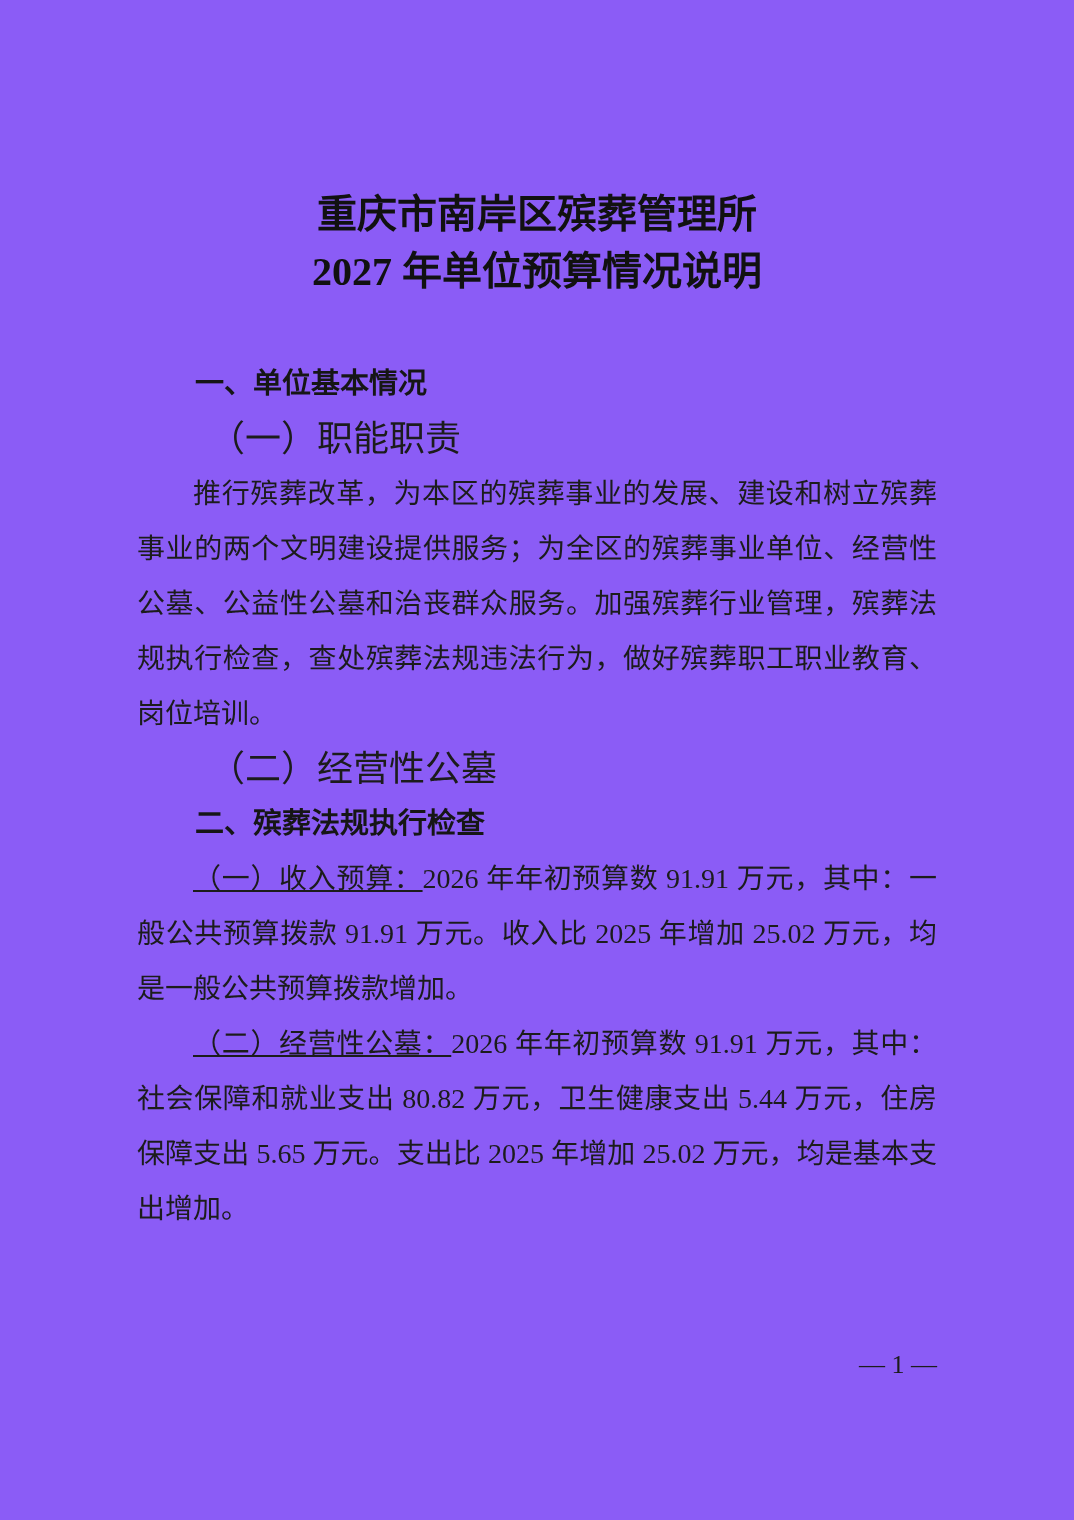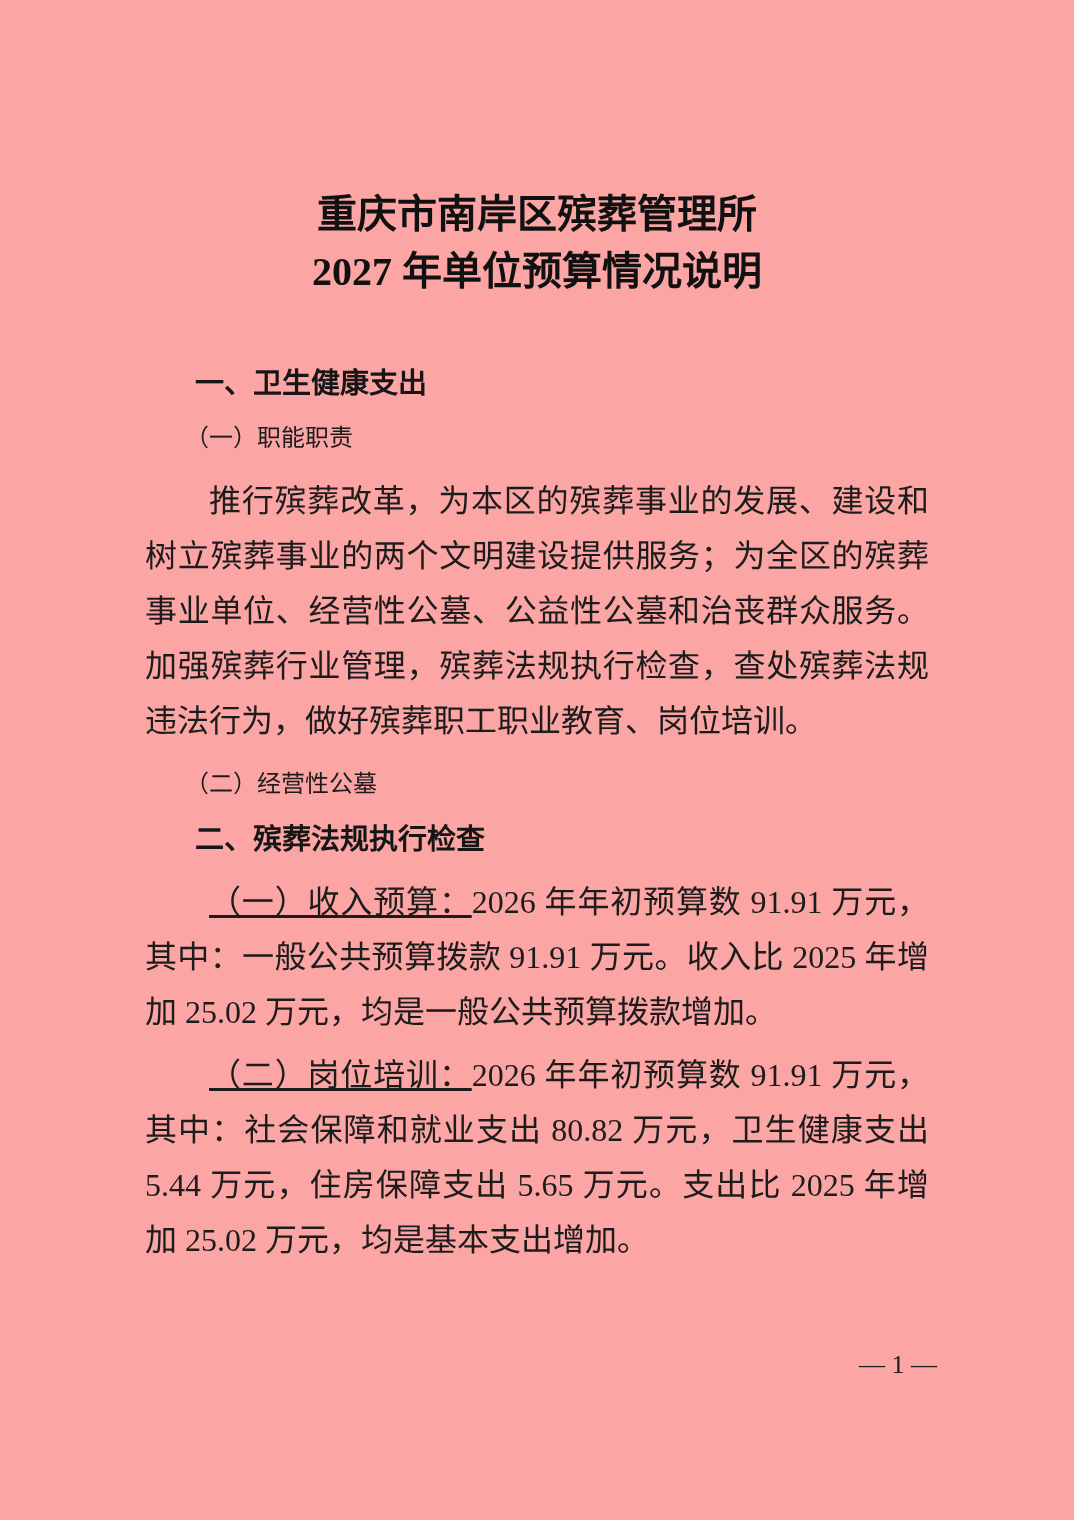--- a/index.html
+++ b/index.html
@@ -4,21 +4,21 @@
 <style>
   html, body {
     margin: 0;
     padding: 0;
     background: #ffffff;
   }
   .page {
     position: relative;
     width: 1074px;
     height: 1520px;
-    background: #fca5a5;
+    background: #8b5cf6;
     color: #141414;
     overflow: hidden;
   }
   .doc-title {
     padding-top: 186px;
     text-align: center;
     font-family: "Liberation Serif", "DejaVu Serif", serif;
     font-weight: 700;
     font-size: 40px;
     line-height: 57px;
@@ -34,30 +34,30 @@
     font-size: 29px;
     line-height: 55px;
     text-indent: 2em;
     color: #161616;
   }
   .section-heading.first {
     margin-top: 56px;
   }
   .sub-heading {
     margin: 0;
-    font-family: Liberation Serif, serif;
-    font-size: 24px;
+    font-family: Liberation Sans, sans-serif;
+    font-size: 36px;
     line-height: 55px;
     text-indent: 2em;
     color: #1c1c1c;
   }
   .body-para {
-    margin: 8px;
+    margin: 0;
     font-family: "Liberation Serif", "DejaVu Serif", serif;
-    font-size: 32px;
+    font-size: 28px;
     line-height: 55px;
     text-indent: 2em;
     text-align: justify;
     text-justify: inter-ideograph;
     color: #1c1c1c;
   }
   .kaiti-label {
     font-family: "Liberation Serif", "DejaVu Serif", serif;
     text-decoration: underline;
   }
@@ -76,32 +76,32 @@
 
 <div class="page">
 
   <header class="doc-title">
     <div>重庆市南岸区殡葬管理所</div>
     <div>2027 年单位预算情况说明</div>
   </header>
 
   <div class="content">
 
-    <h2 class="section-heading first">一、卫生健康支出</h2>
+    <h2 class="section-heading first">一、单位基本情况</h2>
 
     <p class="sub-heading">（一）职能职责</p>
 
     <p class="body-para">推行殡葬改革，为本区的殡葬事业的发展、建设和树立殡葬事业的两个文明建设提供服务；为全区的殡葬事业单位、经营性公墓、公益性公墓和治丧群众服务。加强殡葬行业管理，殡葬法规执行检查，查处殡葬法规违法行为，做好殡葬职工职业教育、岗位培训。</p>
 
     <p class="sub-heading">（二）经营性公墓</p>
 
 
     <h2 class="section-heading">二、殡葬法规执行检查</h2>
 
     <p class="body-para"><span class="kaiti-label">（一）收入预算：</span><span>2026 年年初预算数 91.91 万元，其中：一般公共预算拨款 91.91 万元。收入比 2025 年增加 25.02 万元，均是一般公共预算拨款增加。</span></p>
 
-    <p class="body-para"><span class="kaiti-label">（二）岗位培训：</span><span>2026 年年初预算数 91.91 万元，其中：社会保障和就业支出 80.82 万元，卫生健康支出 5.44 万元，住房保障支出 5.65 万元。支出比 2025 年增加 25.02 万元，均是基本支出增加。</span></p>
+    <p class="body-para"><span class="kaiti-label">（二）经营性公墓：</span><span>2026 年年初预算数 91.91 万元，其中：社会保障和就业支出 80.82 万元，卫生健康支出 5.44 万元，住房保障支出 5.65 万元。支出比 2025 年增加 25.02 万元，均是基本支出增加。</span></p>
 
   </div>
 
   <div class="page-number">— 1 —</div>
 
 </div>
 
 </body></html>

